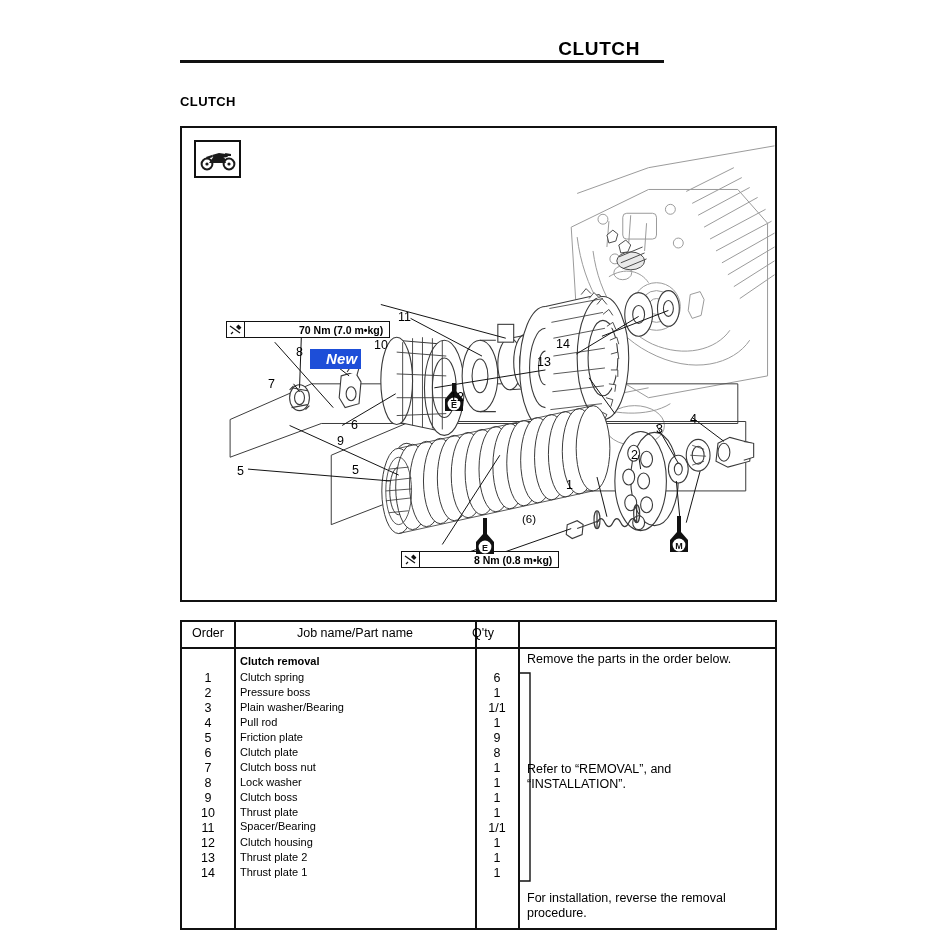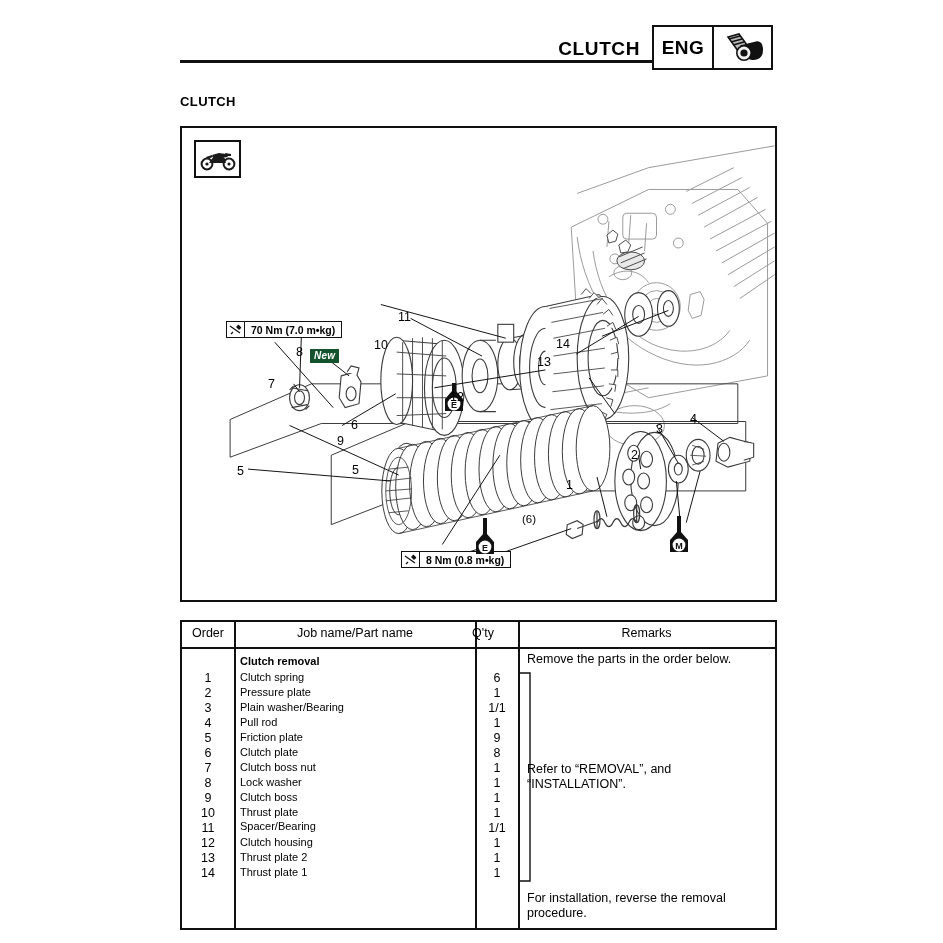--- a/index.html
+++ b/index.html
@@ -56,28 +56,28 @@
   
   .torque{
     position:absolute;border:1.6px solid #111;background:#fff;
     display:flex;align-items:stretch;height:17px;box-sizing:border-box;
     font-size:10.5px;font-weight:bold;
   }
   .torque .wr{
     width:17px;border-right:1.6px solid #111;
     display:flex;align-items:center;justify-content:center;
   }
-  .torque .tv{padding:0 6px;display:flex;align-items:center;white-space:nowrap;}
+  .torque .tv{padding:0 6px;display:flex;align-items:center;white-space:nowrap;margin-left:48px;}
   #torque-70{left:44px;top:193px;}
   #torque-8{left:219px;top:423px;}
 
   
   .newtag{
-    position:absolute;background:#14532d;color:#fff;font-size:10px;
-    font-weight:bold;padding:1px 4px 2px 4px;font-style:italic;
+    position:absolute;background:#1d4ed8;color:#fff;font-size:15px;
+    font-weight:bold;padding:1px 4px 2px 16px;font-style:italic;
     letter-spacing:.2px;
   }
 
   
   .cn{position:absolute;font-size:12.5px;font-weight:normal;color:#000;}
   .cn-s{position:absolute;font-size:11.5px;}
 
   
   .tbl{
     position:absolute;left:180px;top:620px;width:597px;height:310px;
@@ -96,36 +96,20 @@
 </style>
 </head>
 <body>
 
 <div class="page">
 
   <div class="hdr-rule"></div>
 
   <div class="hdr-title">CLUTCH</div>
 
-  <div class="eng-box">
-    <div class="eng-label">ENG</div>
-    <div class="eng-icon">
-      <svg width="44" height="32" viewBox="0 0 44 32">
-        <g>
-          <path d="M7 5 L18 2 L26 13 L17 19 Z" fill="#b9b9b9" stroke="#111" stroke-width="1.6"></path>
-          <path d="M8 7 L19 4" stroke="#111" stroke-width="1.4"></path>
-          <path d="M10 10 L21 7" stroke="#111" stroke-width="1.4"></path>
-          <path d="M12 13 L23 10" stroke="#111" stroke-width="1.4"></path>
-          <path d="M20 14 L36 10 C41 10 42 16 41 21 C40 26 34 28 30 27 L18 22 Z" fill="#111" stroke="#111" stroke-width="1.4"></path>
-          <circle cx="23" cy="21" r="7.2" fill="#efefef" stroke="#111" stroke-width="1.6"></circle>
-          <circle cx="23" cy="21" r="3.6" fill="#111"></circle>
-        </g>
-      </svg>
-    </div>
-  </div>
 
   <div class="sec-title">CLUTCH</div>
 
   <div class="diagram">
 
     <div class="moto-box">
       <svg width="38" height="26" viewBox="0 0 38 26">
         <g fill="#1a1a1a">
           <circle cx="8" cy="18" r="5.4" fill="none" stroke="#1a1a1a" stroke-width="2"></circle>
           <circle cx="30" cy="18" r="5.4" fill="none" stroke="#1a1a1a" stroke-width="2"></circle>
@@ -440,31 +424,30 @@
 
     <div class="vline" style="left:52px;"></div>
     <div class="vline" style="left:293px;"></div>
     <div class="vline" style="left:336px;"></div>
 
     <div class="hline" style="top:25px;"></div>
 
     <div class="th" style="left:0px;width:52px;">Order</div>
     <div class="th" style="left:53px;width:240px;">Job name/Part name</div>
     <div class="th" style="left:280px;width:42px;">Q'ty</div>
-    <div class="th" style="left:337px;width:255px;">Remarks</div>
 
     <div class="namec bold" style="top:33px;">Clutch removal</div>
     <div class="cell" style="left:345px;top:30px;">Remove the parts in the order below.</div>
 
     <div class="ordc" style="left:0px;top:49px;">1</div>
     <div class="namec" style="top:49px;">Clutch spring</div>
     <div class="qtyc" style="left:294px;top:49px;">6</div>
 
     <div class="ordc" style="left:0px;top:64px;">2</div>
-    <div class="namec" style="top:64px;">Pressure plate</div>
+    <div class="namec" style="top:64px;">Pressure boss</div>
     <div class="qtyc" style="left:294px;top:64px;">1</div>
 
     <div class="ordc" style="left:0px;top:79px;">3</div>
     <div class="namec" style="top:79px;">Plain washer/Bearing</div>
     <div class="qtyc" style="left:294px;top:79px;">1/1</div>
 
     <div class="ordc" style="left:0px;top:94px;">4</div>
     <div class="namec" style="top:94px;">Pull rod</div>
     <div class="qtyc" style="left:294px;top:94px;">1</div>
 

